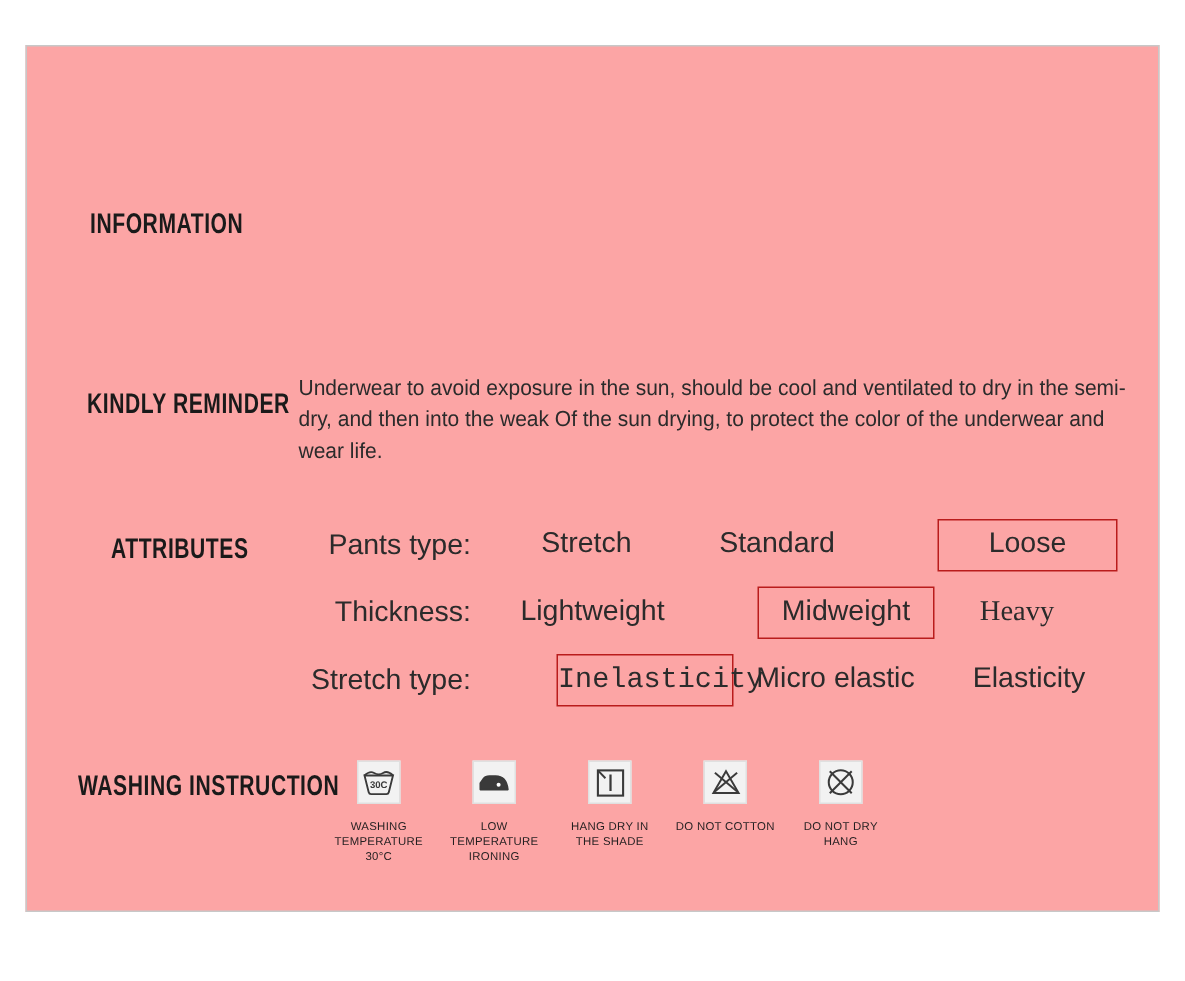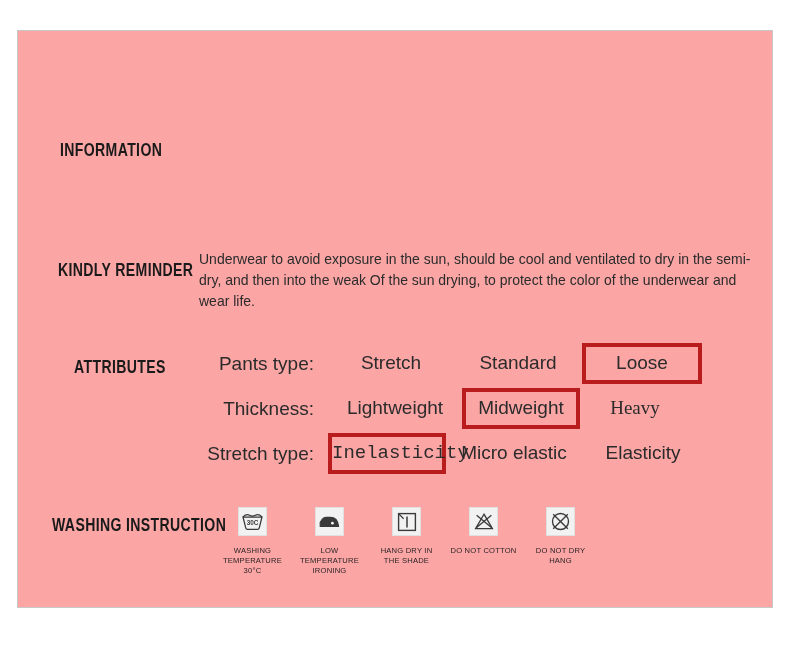--- a/index.html
+++ b/index.html
@@ -92,22 +92,23 @@
   .attr-row.r1 .attr-label { width: 136px; }
   .attr-row.r2 .attr-label { width: 136px; }
   .attr-row.r3 .attr-label { width: 136px; }
 
   .attr-opt {
     display: inline-block;
     text-align: center;
     box-sizing: border-box;
   }
   .attr-opt.selected {
-    border: 4px solid #b91c1c;
+    border: 1px solid #b91c1c;
     padding: 5px 0 6px;
+    margin-left: 43px;
   }
   .attr-opt.plain { padding: 6px 0 7px; }
 
   
   .r1 .o1 { width: 126px; }
   .r1 .o2 { width: 128px; }
   .r1 .o3 { width: 120px; }
   
   .r2 .o1 { width: 134px; }
   .r2 .o2 { width: 118px; }

